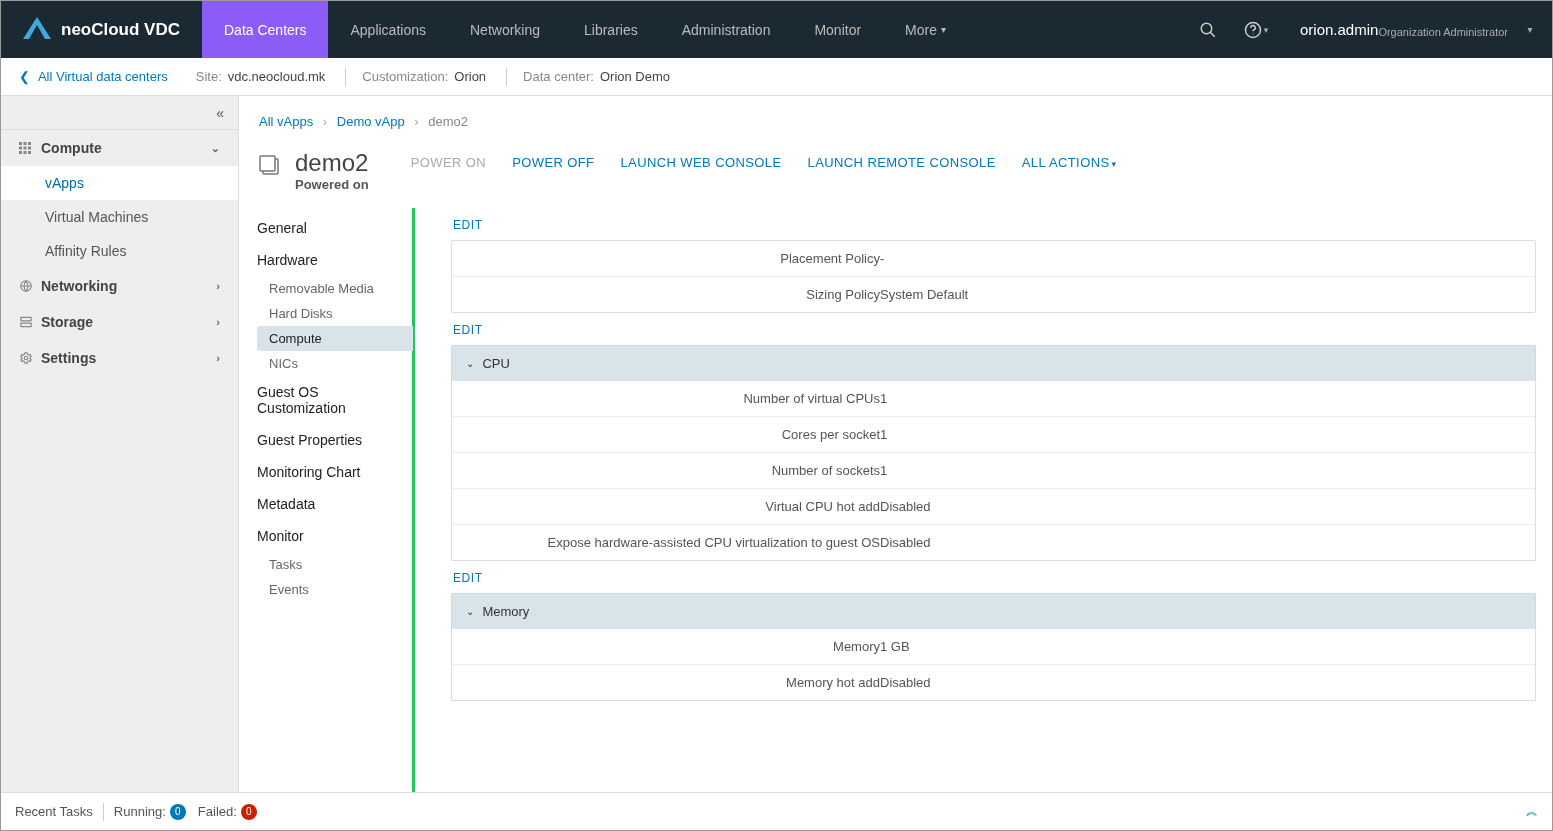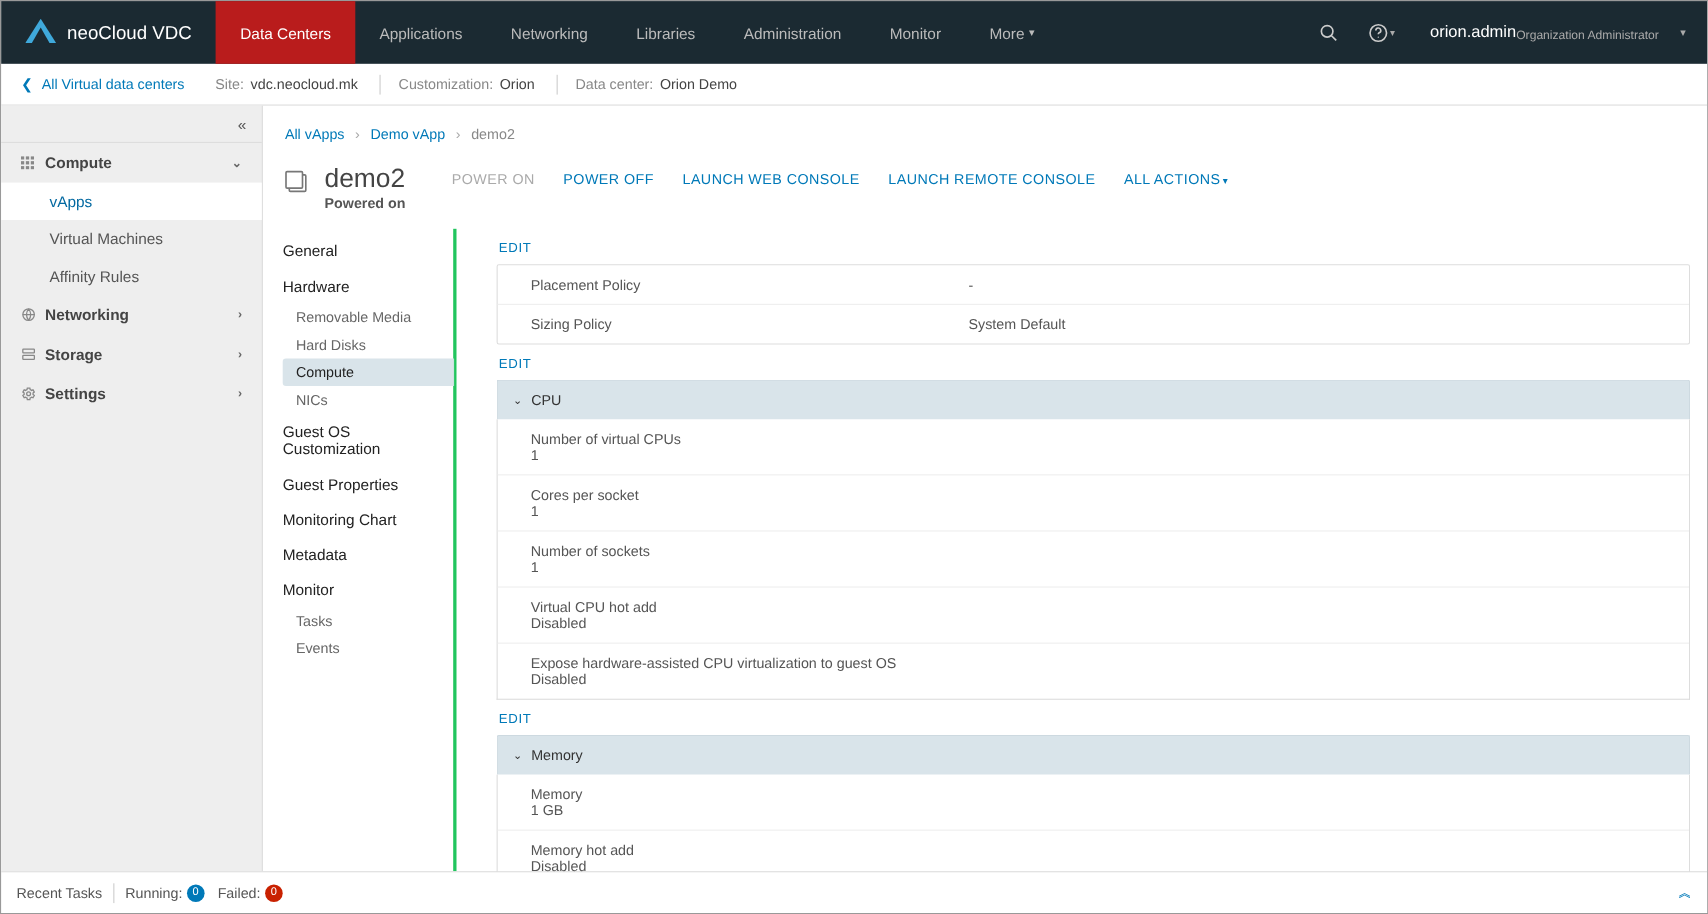--- a/index.html
+++ b/index.html
@@ -3,24 +3,24 @@
 <meta charset="utf-8">
 <style>
   * { box-sizing: border-box; margin: 0; padding: 0; }
   html, body { height: 100%; font-family: "Segoe UI", "Helvetica Neue", Arial, sans-serif; font-size: 14px; color: #333; background: #fff; }
   body { display: flex; flex-direction: column; height: 831px; width: 1553px; overflow: hidden; border: 1px solid #999; }
 
   
   .topnav { height: 57px; background: #1b2a32; display: flex; align-items: stretch; color: #ccc; flex: none; }
   .brand { display: flex; align-items: center; gap: 10px; padding: 0 22px; }
   .brand-logo { width: 28px; height: 22px; }
-  .brand-name { color: #fff; font-size: 17px; font-weight: 400; }
+  .brand-name { color: #fff; font-size: 17px; font-weight: 700; }
   .navtabs { display: flex; align-items: stretch; }
   .navtab { display: flex; align-items: center; padding: 0 22px; color: #bbb; cursor: pointer; font-size: 14px; }
-  .navtab.active { background: #b91c1c; color: #fff; text-align: right; }
+  .navtab.active { background: #8b5cf6; color: #fff; text-align: right; }
   .navtab .chev { margin-left: 4px; font-size: 10px; }
   .nav-right { margin-left: auto; display: flex; align-items: center; padding: 0 10px; gap: 4px; }
   .nav-icon-btn { width: 44px; height: 57px; display: flex; align-items: center; justify-content: center; color: #ccc; cursor: pointer; }
   .nav-user { display: flex; flex-direction: row; align-items: flex-end; padding: 0 6px 0 18px; justify-content: center; }
   .nav-user .u1 { color: #fff; font-size: 15px; }
   .nav-user .u2 { color: #aaa; font-size: 11px; }
   .nav-caret { width: 24px; display:flex; align-items:center; justify-content:center; color:#aaa; font-size:10px;}
 
   
   .contextbar { height: 38px; border-bottom: 1px solid #ddd; display: flex; align-items: center; padding: 0 18px; flex: none; font-size: 13px; gap: 6px; }
@@ -63,26 +63,26 @@
   .side2 { width: 158px; flex: none; border-right: 3px solid #22c55e; padding-top: 4px; padding-right: 0; }
   .side2 .s2head { font-size: 14px; color: #222; padding: 8px 4px 8px 0; cursor: pointer; }
   .side2 .s2sub { font-size: 13px; color: #666; padding: 5px 4px 5px 12px; cursor: pointer; }
   .side2 .s2sub.active { background: #d9e4ea; color: #222; border-radius: 3px 0 0 3px; margin-right: -1px; border-right: 1px solid #d9e4ea; }
 
   .panel { flex: 1; padding: 0 0 0 36px; overflow-y: scroll; min-width: 0; }
   .edit { color: #0079b8; font-size: 12px; letter-spacing: .6px; margin: 10px 0 8px 2px; cursor: pointer; }
   .cardtable { border: 1px solid #ddd; border-radius: 2px; }
   .row { display: flex; border-bottom: 1px solid #eee; padding: 10px 12px 10px 30px; font-size: 13px; color: #555; }
   .row:last-child { border-bottom: none; }
-  .row .k { width: 398px; flex: none; }
+  .row .k { width: 398px; flex: none; text-align: right; }
   .row .v { flex: 1; }
   .section-head { background: #d9e4ea; padding: 10px 14px; font-size: 13px; color: #333; display: flex; align-items: center; gap: 8px; border: 1px solid #cdd9e0; border-bottom: none; border-radius: 2px 2px 0 0; }
   .section-head .chv { font-size: 10px; }
   .section-body { border: 1px solid #ddd; border-top: none; }
-  .section-body .row { border-bottom: 1px solid #eee; flex-direction: column; }
+  .section-body .row { border-bottom: 1px solid #eee; }
   .section-body .row:last-child { border-bottom: none; }
 
   
   .footer { height: 38px; border-top: 1px solid #ddd; display: flex; align-items: center; padding: 0 14px; flex: none; font-size: 13px; color: #555; }
   .footer .sep { height: 18px; width: 1px; background: #ccc; margin: 0 10px; }
   .badge { display: inline-flex; align-items: center; justify-content: center; min-width: 16px; height: 16px; border-radius: 8px; font-size: 10px; color: #fff; padding: 0 4px; margin-left: 4px; }
   .badge.blue { background: #0079b8; }
   .badge.red { background: #c92100; }
   .footer .right { margin-left: auto; color: #0079b8; cursor: pointer; font-size: 12px; }
 

